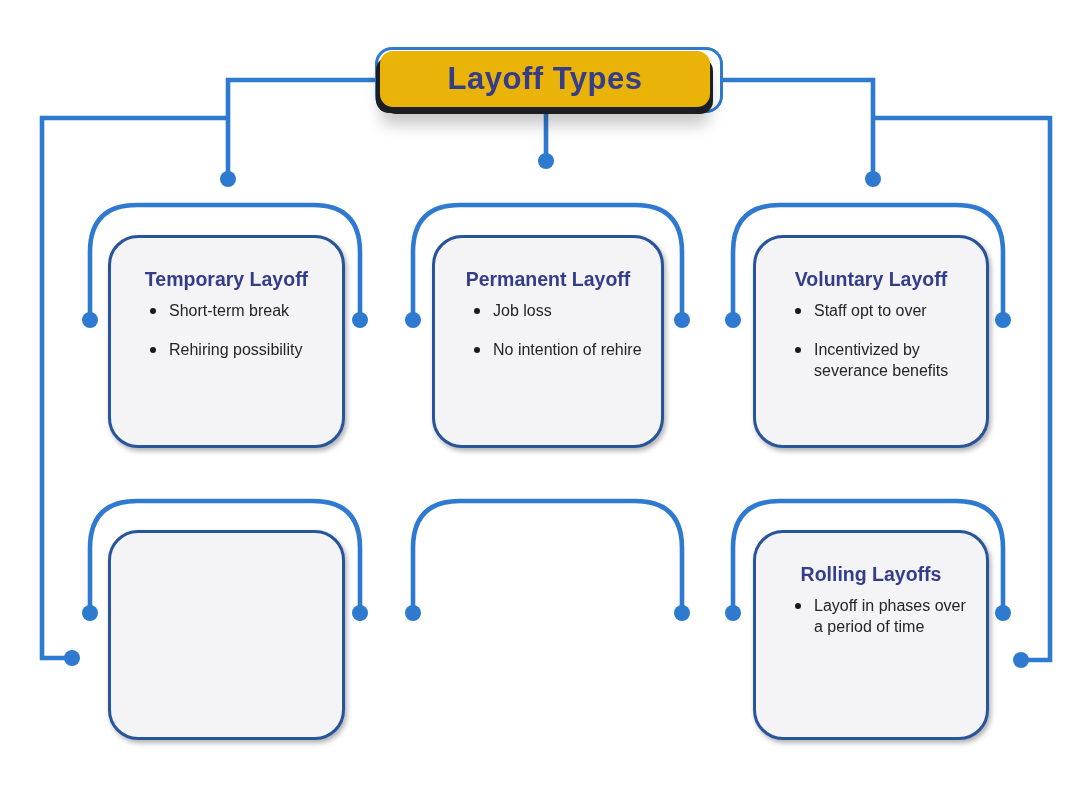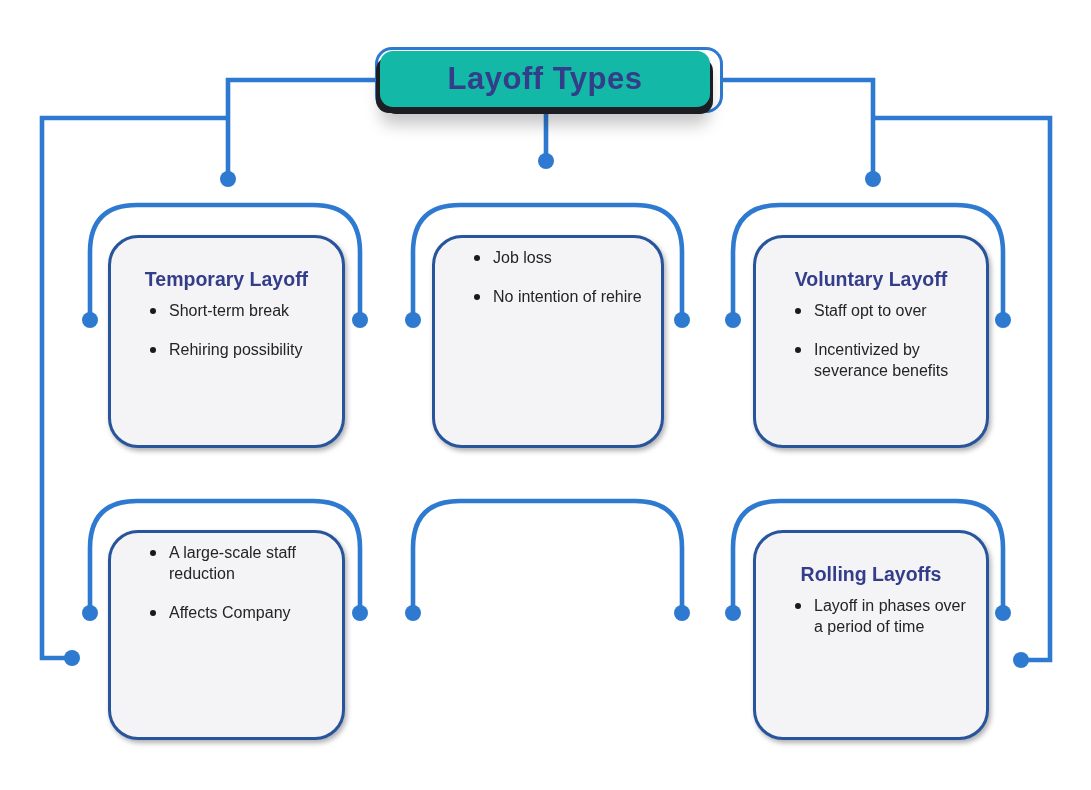--- a/index.html
+++ b/index.html
@@ -24,21 +24,21 @@
     width:348px;height:66px;
     border:3.5px solid #2e7ad1;
     border-radius:17px;
     box-sizing:border-box;
     z-index:3;
   }
   .title-card{
     position:absolute;
     left:2px;top:1px;
     width:330px;height:56px;
-    background:#14b8a6;
+    background:#eab308;
     border-radius:13px;
     box-shadow:-4px 6px 0 #1d1d24, 3px 7px 0 #1d1d24, 0 18px 16px rgba(0,0,0,0.22);
     display:flex;
     align-items:center;
     justify-content:center;
   }
   .title-card span{
     font-size:31px;
     font-weight:bold;
     color:#333d8a;
@@ -143,38 +143,35 @@
   </div>
 
   <div class="card r1 c1">
     <h3>Temporary Layoff</h3>
     <ul>
         <li>Short-term break</li>
         <li>Rehiring possibility</li>
       </ul>
   </div>
   <div class="card r1 c2">
+    <h3>Permanent Layoff</h3>
     <ul>
         <li>Job loss</li>
         <li>No intention of rehire</li>
       </ul>
   </div>
   <div class="card r1 c3">
     <h3>Voluntary Layoff</h3>
     <ul>
         <li>Staff opt to over</li>
         <li>Incentivized by severance benefits</li>
       </ul>
   </div>
 
   <div class="card r2 c1">
-    <ul>
-        <li>A large-scale staff reduction</li>
-        <li>Affects Company</li>
-      </ul>
   </div>
   <div class="card r2 c3">
     <h3>Rolling Layoffs</h3>
     <ul>
         <li>Layoff in phases over a period of time</li>
       </ul>
   </div>
 
 </div>
 

